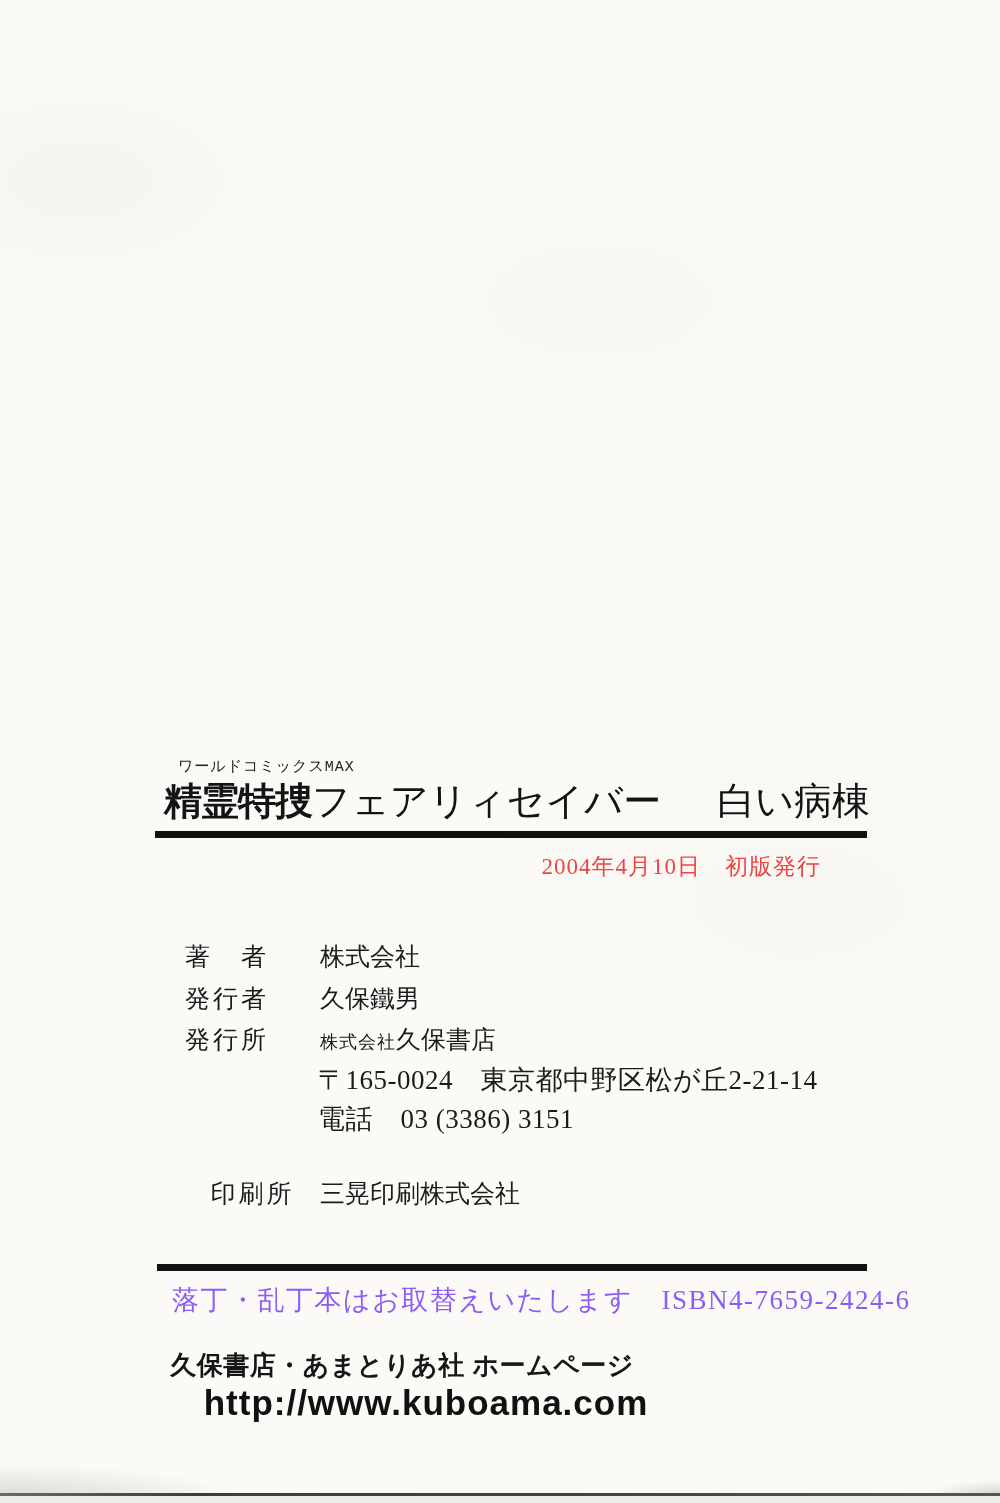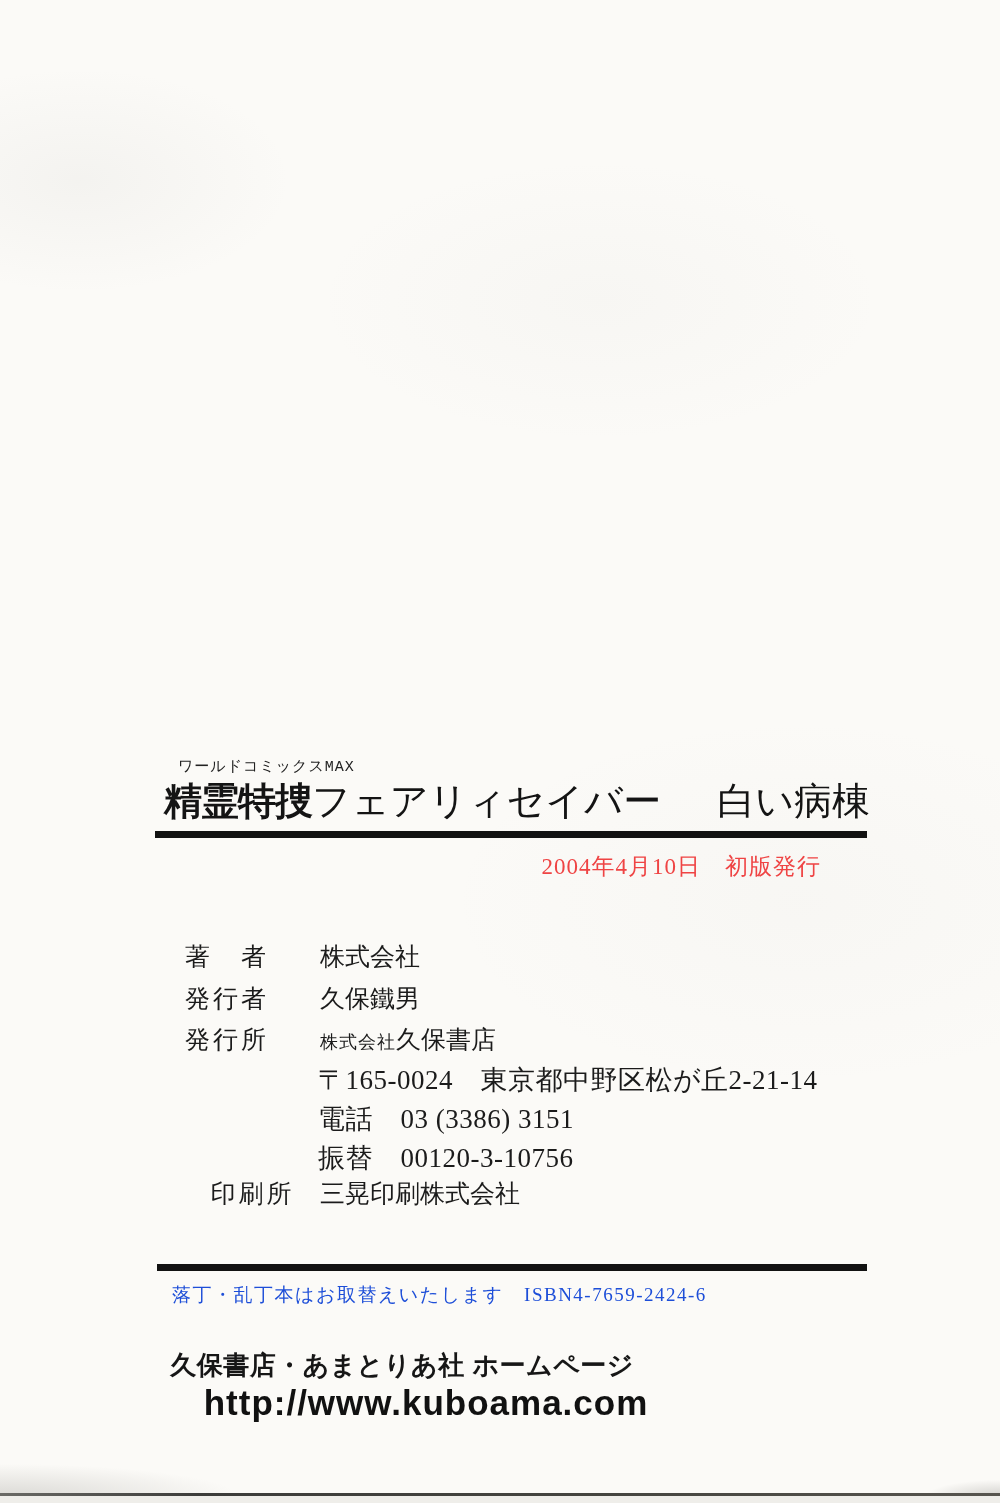--- a/index.html
+++ b/index.html
@@ -113,24 +113,24 @@
     font-size: 27px;
     white-space: nowrap;
     letter-spacing: 0.5px;
     color: #1b1b1b;
   }
 
   .notice-line {
     position: absolute;
     left: 172px;
     top: 1282px;
-    font-size: 19px;
+    font-size: 27px;
     letter-spacing: 1.5px;
     white-space: nowrap;
-    color: #1d4ed8;
+    color: #8b5cf6;
   }
 
   .homepage-label {
     position: absolute;
     left: 0;
     top: 1348px;
     width: 804px;
     text-align: center;
     font-family: "Liberation Sans", "DejaVu Sans", sans-serif;
     font-weight: bold;
@@ -212,21 +212,20 @@
   </div>
 
   <div class="credit-row" style="top: 1023px;">
     <span class="credit-label">発行所</span><span class="company-prefix">株式会社</span><span>久保書店</span>
   </div>
 
   <div class="addr-line" style="top: 1062px;">〒165-0024　東京都中野区松が丘2-21-14</div>
 
   <div class="addr-line" style="top: 1101px;">電話　03 (3386) 3151</div>
 
-  <div class="addr-line" style="top: 1140px;">振替　00120-3-10756</div>
 
   <div class="credit-row" style="top: 1177px; text-align: center;">
     <span class="credit-label">印刷所</span><span>三晃印刷株式会社</span>
   </div>
 
   <div class="rule rule-bottom"></div>
 
   <div class="notice-line">落丁・乱丁本はお取替えいたします　ISBN4-7659-2424-6</div>
 
   <div class="homepage-label">久保書店・あまとりあ社 ホームページ</div>

